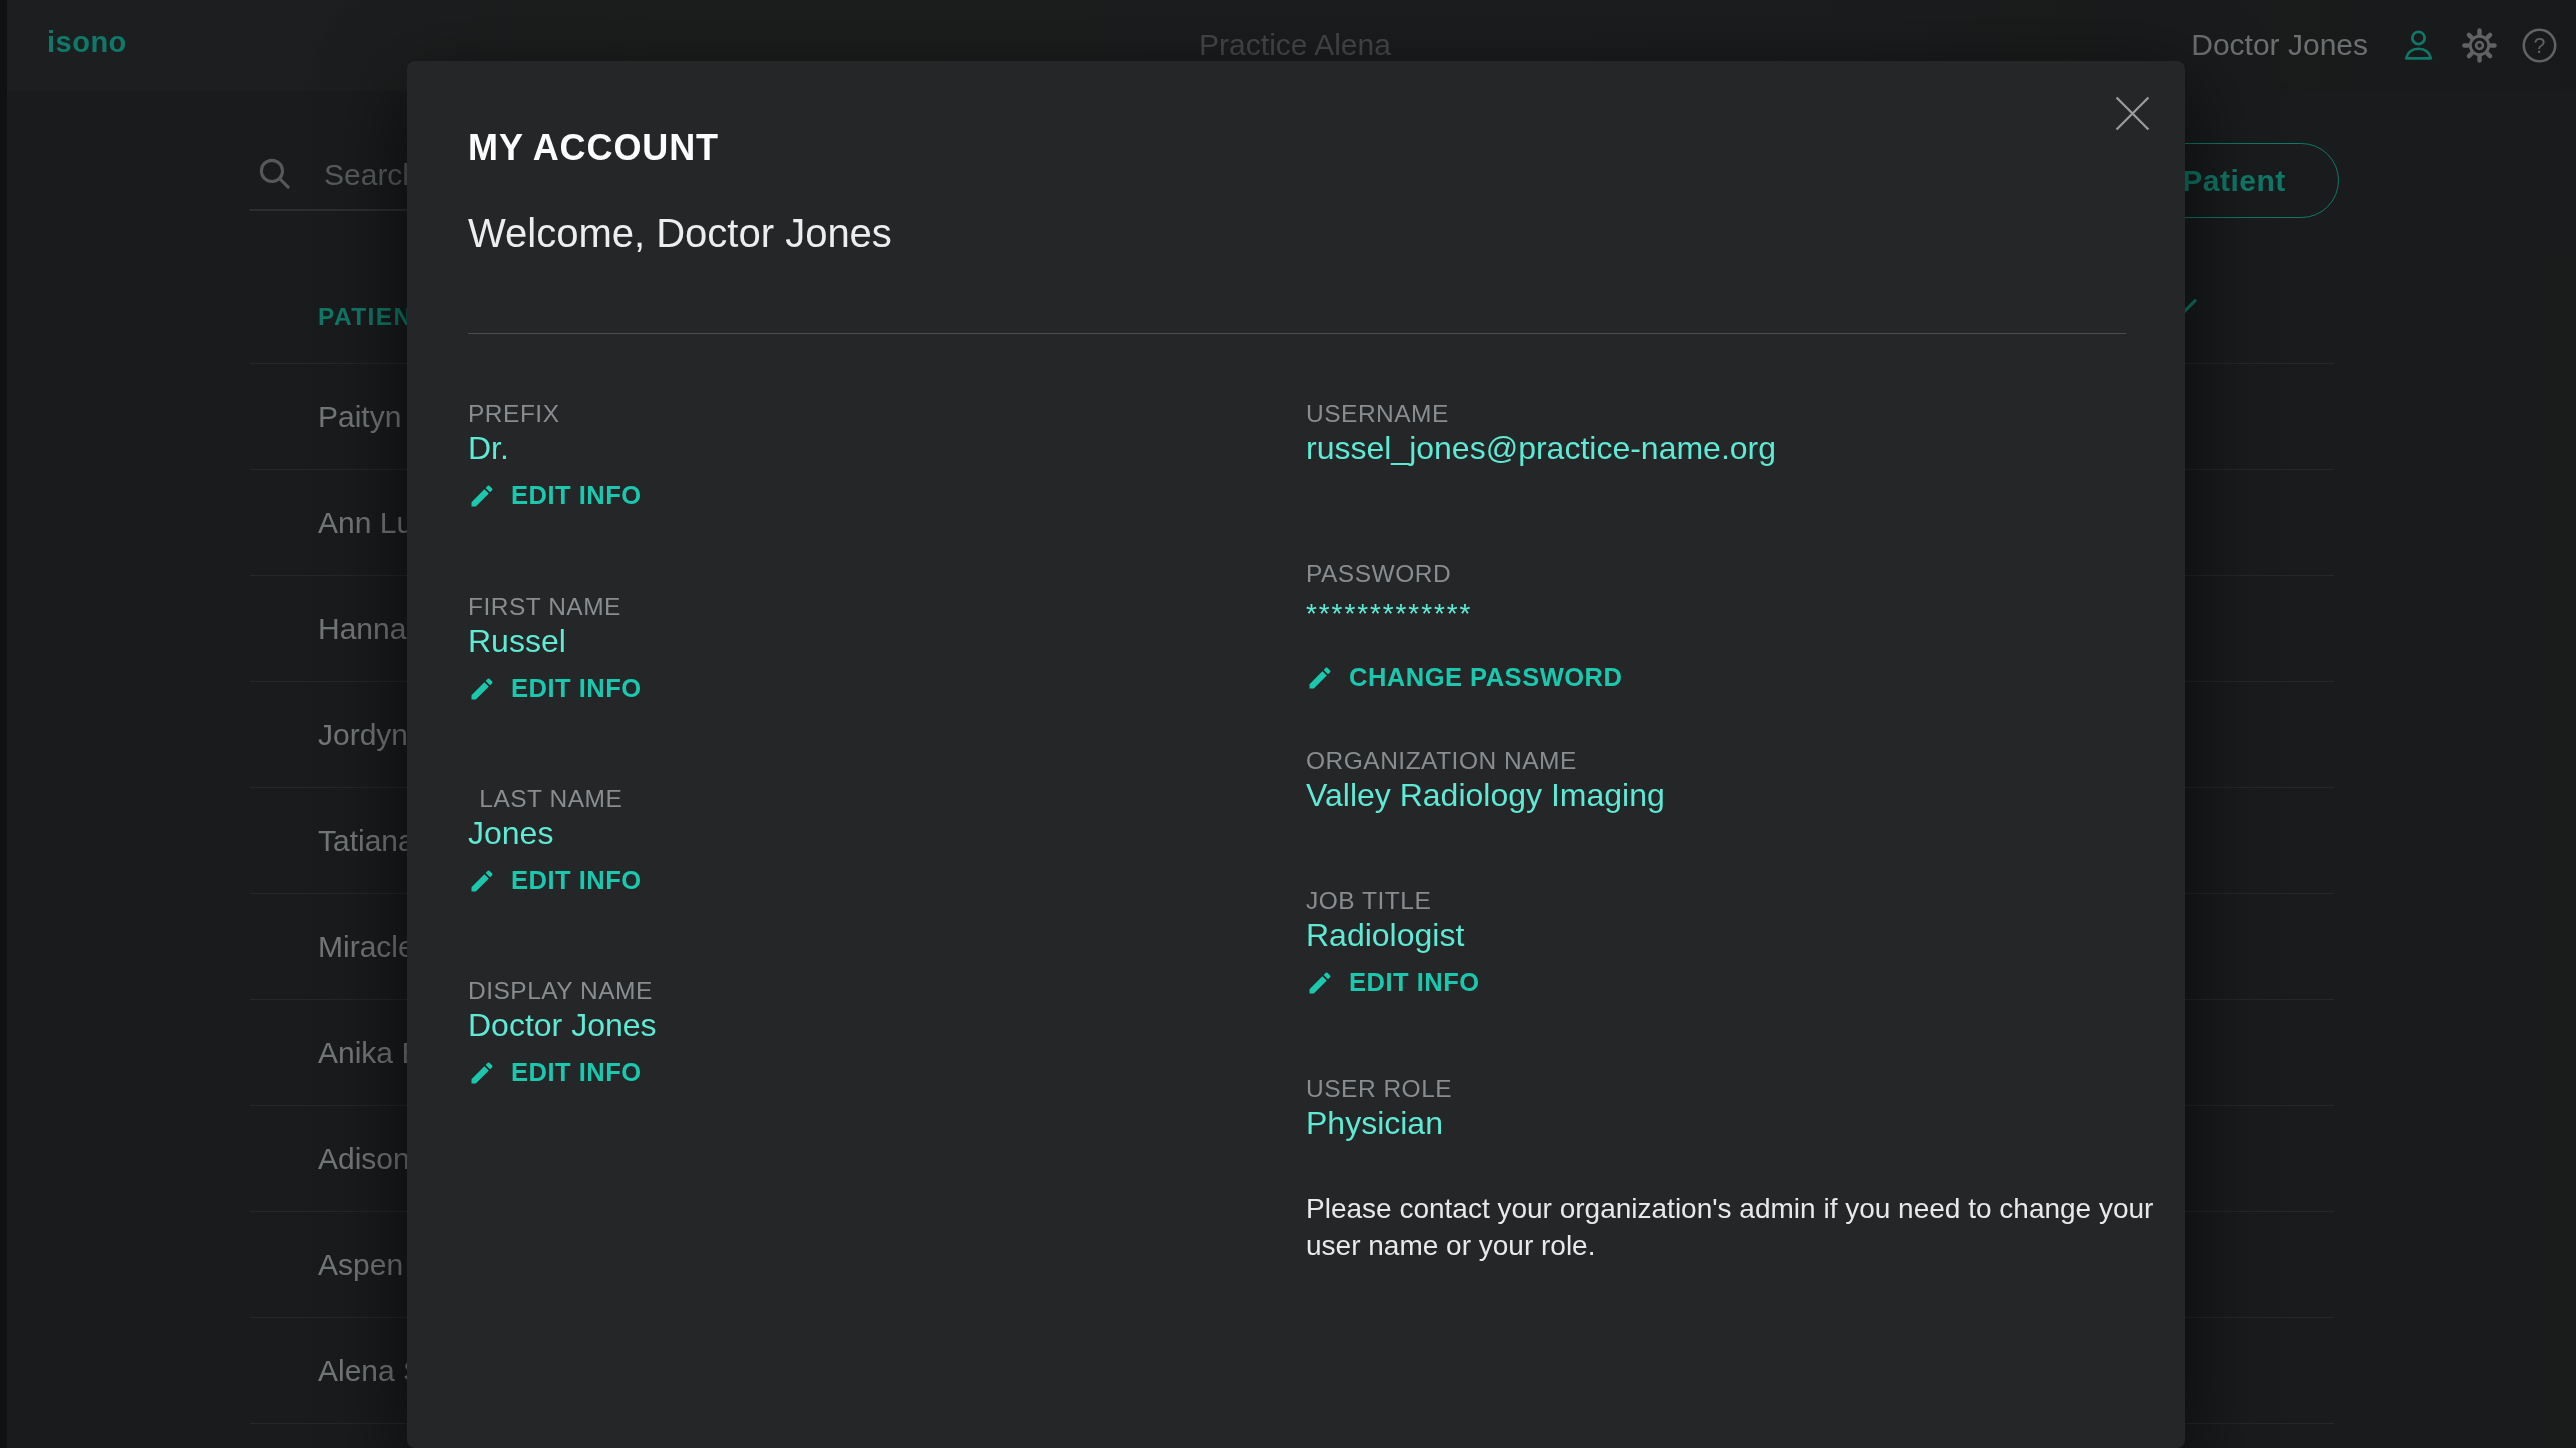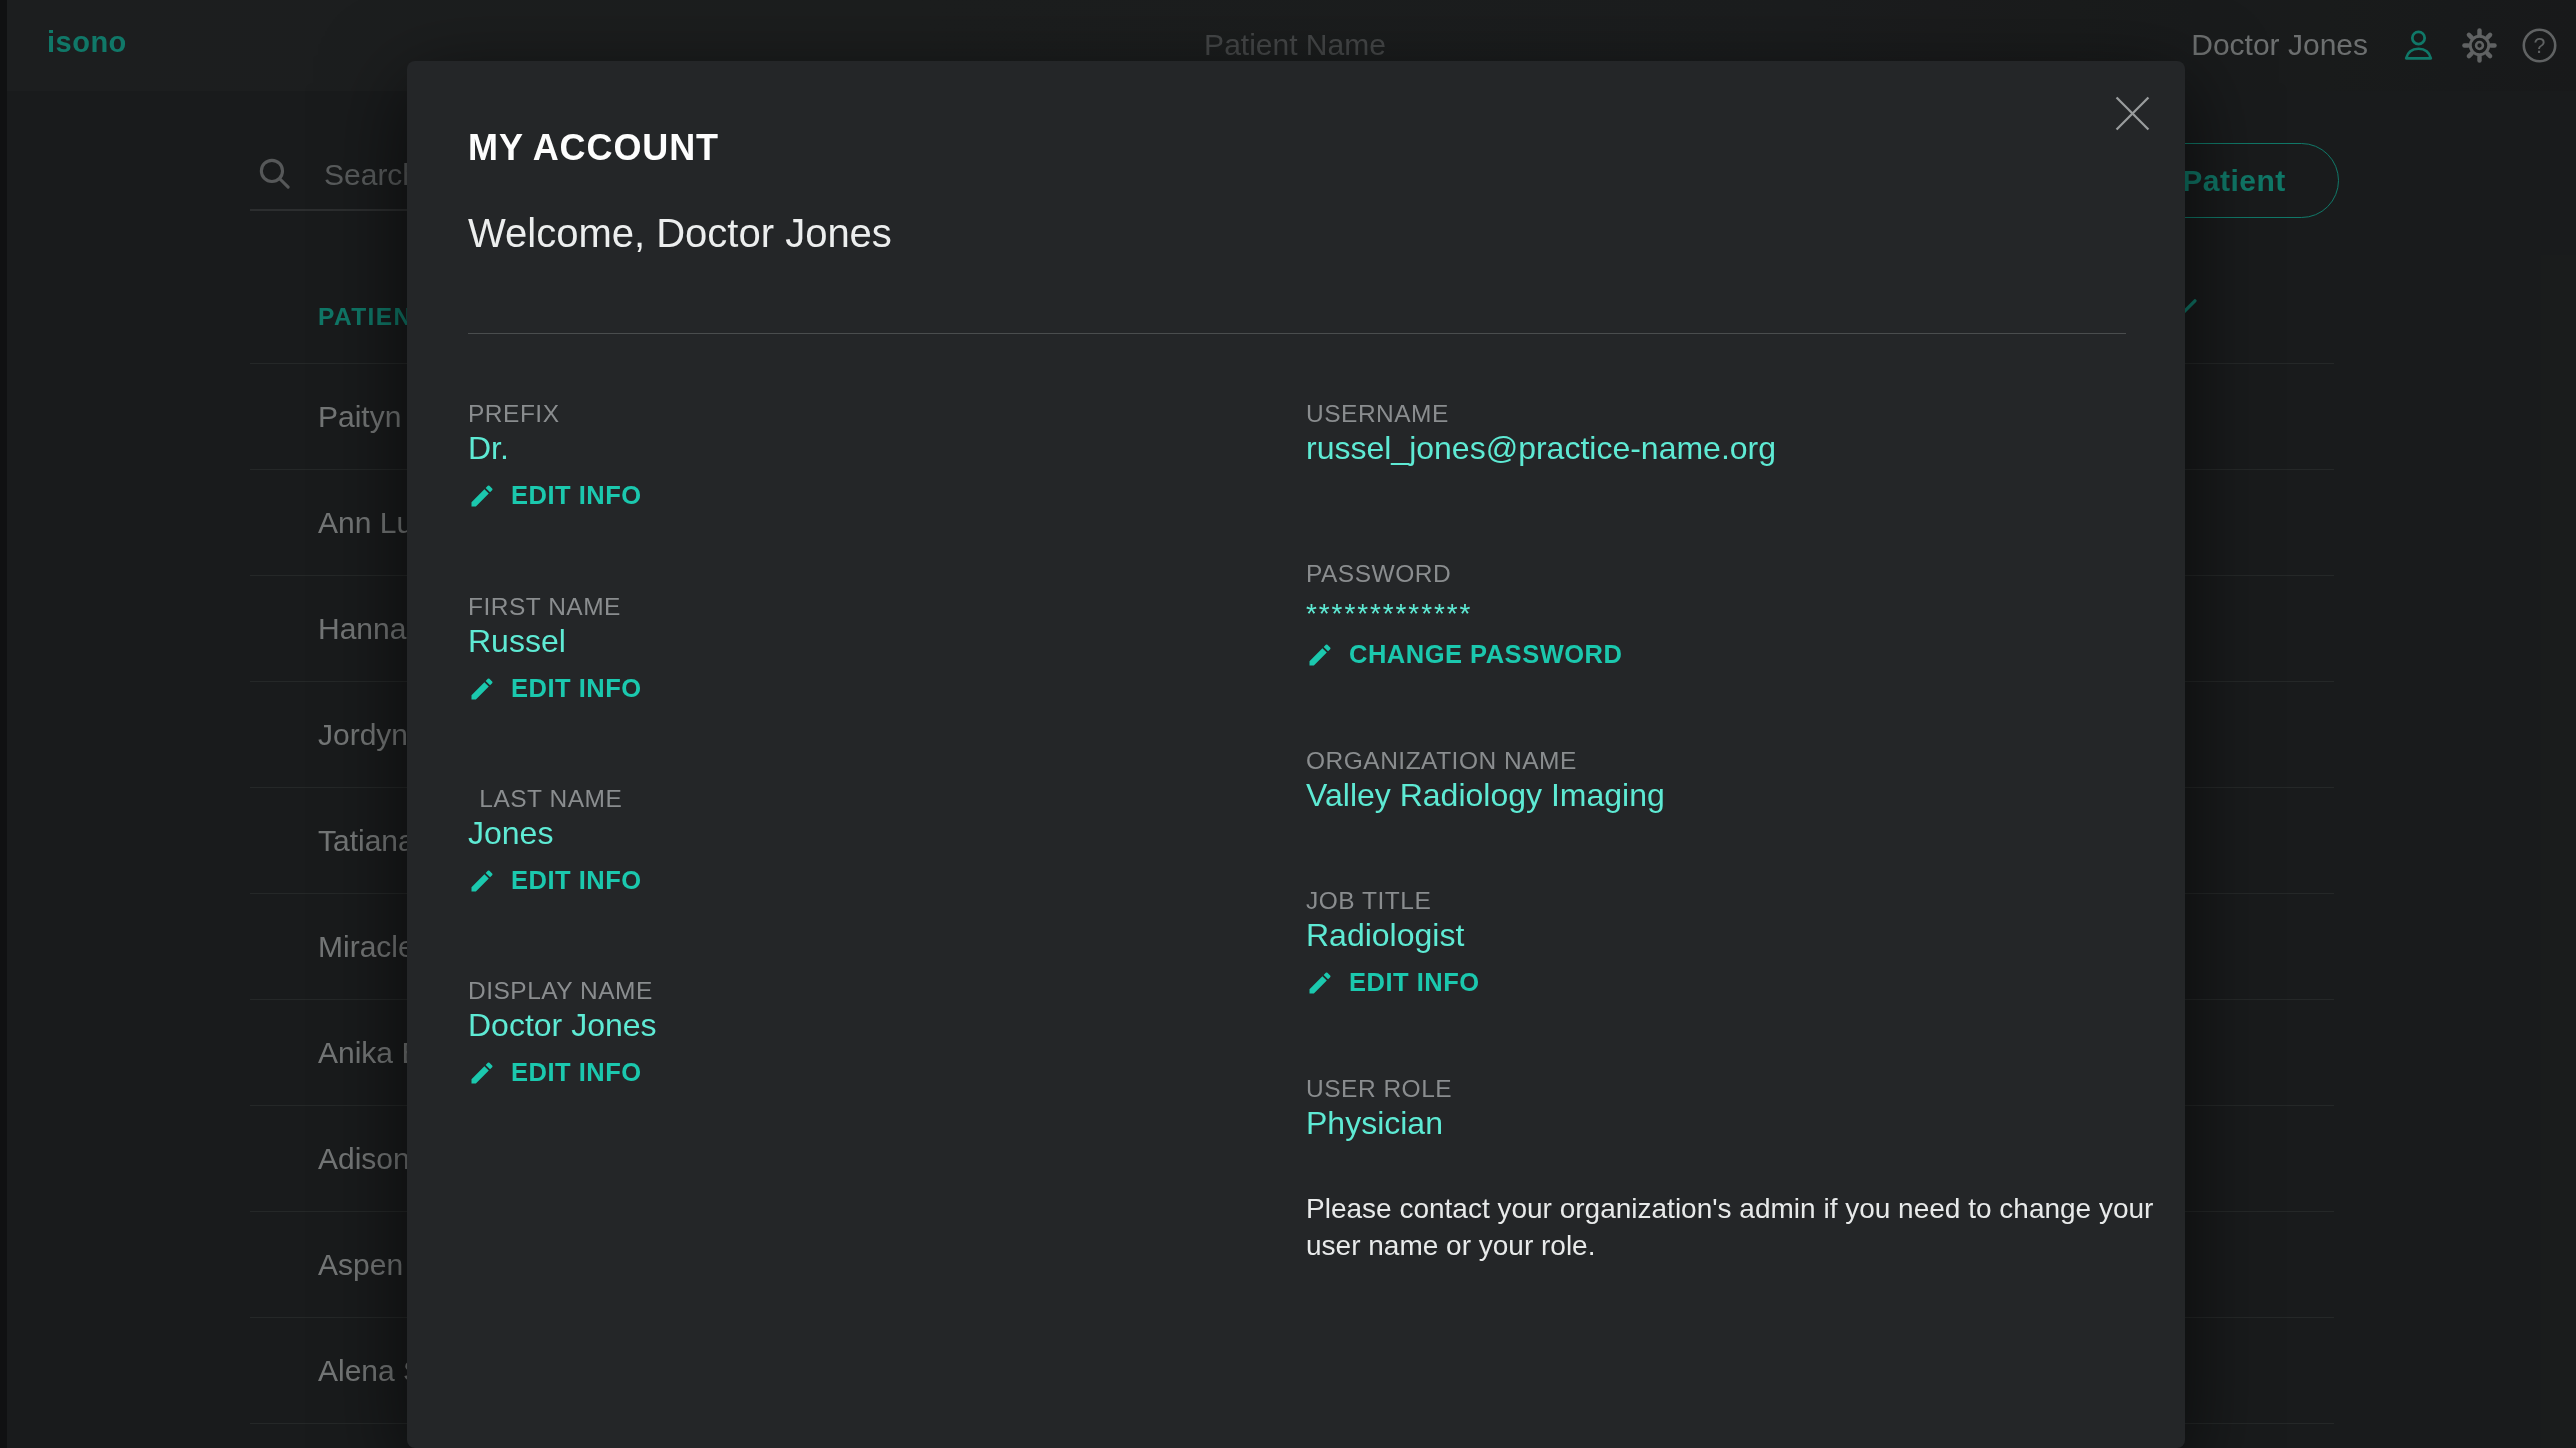--- a/index.html
+++ b/index.html
@@ -44,34 +44,34 @@
   .m-sub{position:absolute;left:61px;top:208px;font-size:26.4px;color:#8f9293;}
   .m-div{position:absolute;left:61px;top:272px;width:1658px;height:0.9px;background:#4a4d4e;}
 
   .group{position:absolute;width:830px;}
   .f-label{position:absolute;left:0;top:0;font-size:24.5px;letter-spacing:0.5px;color:#8a8d8f;}
   .f-label.indent{left:11.3px;}
   .f-value{position:absolute;left:0;top:30px;font-size:32px;color:#5eead4;white-space:nowrap;}
   .f-edit{position:absolute;left:0;top:81px;display:flex;align-items:center;gap:15px;cursor:pointer;}
   .f-edit span{font-size:25.5px;font-weight:700;letter-spacing:0.5px;color:#1BC8AE;}
   .group-password .f-value{top:38px;font-size:28px;letter-spacing:1.9px;}
-  .group-password .f-edit{top:80px;text-align:right;}
+  .group-password .f-edit{top:103px;text-align:right;}
   .m-note{position:absolute;left:899px;top:1129px;width:896px;
           font-size:28px;line-height:37px;color:#e8eaea;}
 </style>
 </head>
 <body>
 
 <div class="stage">
 
   <div class="app">
 
     <div class="topbar">
       <span class="logo">isono</span>
-      <span class="practice">Patient Name</span>
+      <span class="practice">Practice Alena</span>
       <span class="tb-user">Doctor Jones</span>
 
       <svg class="tb-icon" style="left:2391px" viewBox="0 0 24 24">
         <circle cx="12" cy="7.6" r="3.6" fill="none" stroke="#1BC8AE" stroke-width="1.6"></circle>
         <path d="M4.8 19.5c.9-3.8 3.8-5.6 7.2-5.6s6.3 1.8 7.2 5.6z" fill="none" stroke="#1BC8AE" stroke-width="1.6" stroke-linejoin="round"></path>
       </svg>
 
       <svg class="tb-icon" style="left:2452px" viewBox="0 0 24 24">
         <circle cx="12" cy="12" r="5.4" fill="none" stroke="#a0a4a5" stroke-width="1.7"></circle>
         <circle cx="12" cy="12" r="2" fill="none" stroke="#a0a4a5" stroke-width="1.5"></circle>

